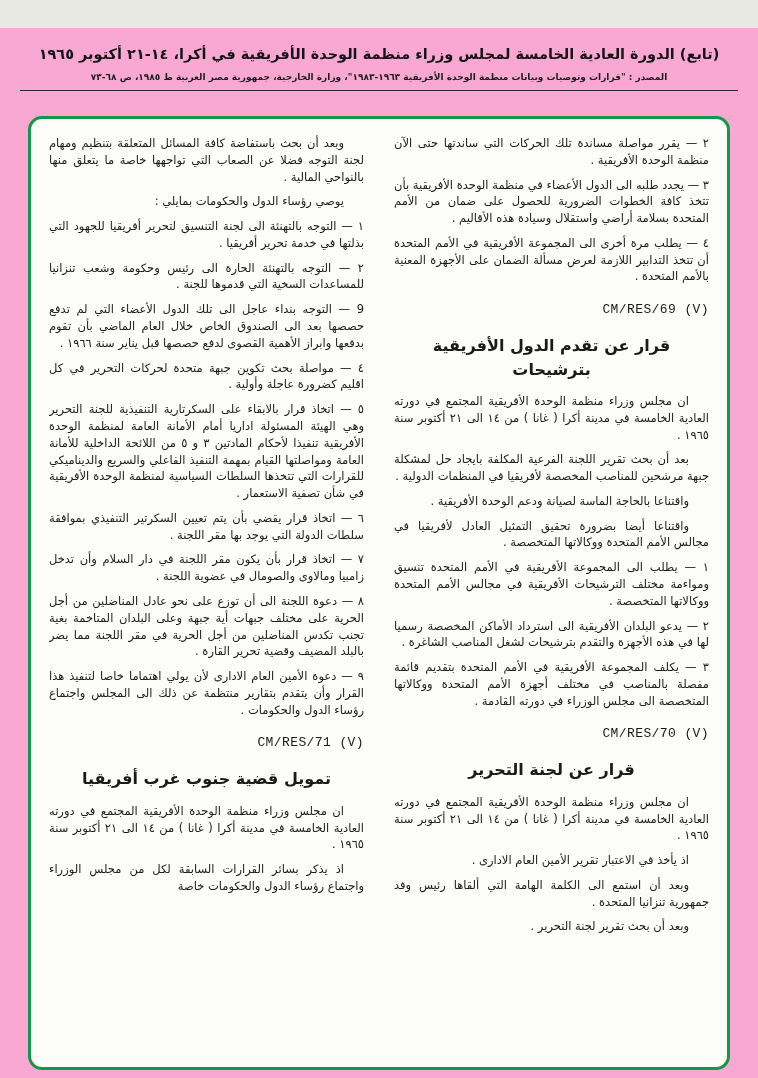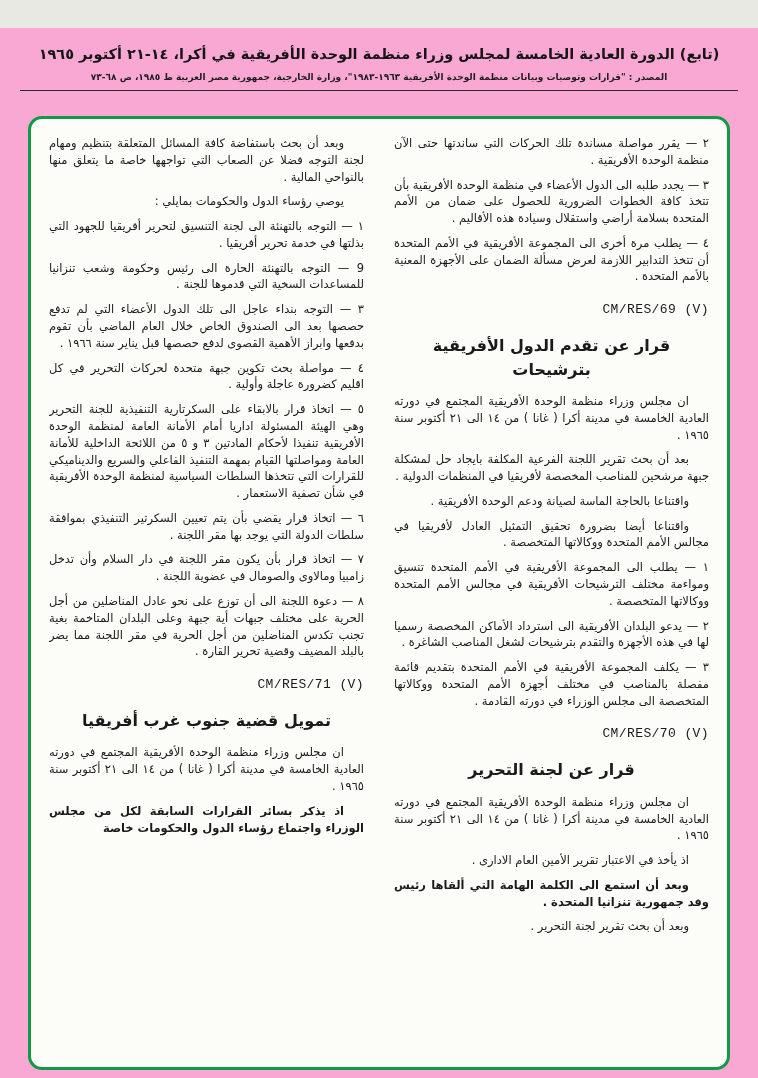--- a/index.html
+++ b/index.html
@@ -74,21 +74,21 @@
   }
   .block.ref {
     direction: ltr;
     text-align: right;
     font-family: Liberation Mono, monospace;
     font-size: 13px;
     letter-spacing: 0.4px;
     margin: 16px 0 14px 0;
     text-indent: 0;
   }
-  .block.bold { font-weight: bold; }
+  .block.bold { font-weight: normal; }
   .footer {
     position: absolute;
     bottom: 12px; left: 0;
     width: 100%;
     text-align: center;
   }
   .page-number { font-size: 13px; font-weight: bold; }
 </style>
 </head>
 <body>
@@ -120,27 +120,28 @@
           <h2 class="block heading">قرار عن لجنة التحرير</h2>
           <p class="block para">ان مجلس وزراء منظمة الوحدة الأفريقية المجتمع في دورته العادية الخامسة في مدينة أكرا ( غانا ) من ١٤ الى ٢١ أكتوبر سنة ١٩٦٥ .</p>
           <p class="block para">اذ يأخذ في الاعتبار تقرير الأمين العام الادارى .</p>
           <p class="block para bold">وبعد أن استمع الى الكلمة الهامة التي ألقاها رئيس وفد جمهورية تنزانيا المتحدة .</p>
           <p class="block para">وبعد أن بحث تقرير لجنة التحرير .</p>
         </div>
       <div class="col" id="col-left">
           <p class="block para">وبعد أن بحث باستفاضة كافة المسائل المتعلقة بتنظيم ومهام لجنة التوجه فضلا عن الصعاب التي تواجهها خاصة ما يتعلق منها بالنواحي المالية .</p>
           <p class="block para">يوصي رؤساء الدول والحكومات بمايلي :</p>
           <p class="block item">١ — التوجه بالتهنئة الى لجنة التنسيق لتحرير أفريقيا للجهود التي بذلتها في خدمة تحرير أفريقيا .</p>
-          <p class="block item">9 — التوجه بالتهنئة الحارة الى رئيس وحكومة وشعب تنزانيا للمساعدات السخية التي قدموها للجنة .</p>
-          <p class="block item">٣ — التوجه بنداء عاجل الى تلك الدول الأعضاء التي لم تدفع حصصها بعد الى الصندوق الخاص خلال العام الماضي بأن تقوم بدفعها وابراز الأهمية القصوى لدفع حصصها قبل يناير سنة ١٩٦٦ .</p>
+          <p class="block item">٢ — التوجه بالتهنئة الحارة الى رئيس وحكومة وشعب تنزانيا للمساعدات السخية التي قدموها للجنة .</p>
+          <p class="block item">9 — التوجه بنداء عاجل الى تلك الدول الأعضاء التي لم تدفع حصصها بعد الى الصندوق الخاص خلال العام الماضي بأن تقوم بدفعها وابراز الأهمية القصوى لدفع حصصها قبل يناير سنة ١٩٦٦ .</p>
           <p class="block item">٤ — مواصلة بحث تكوين جبهة متحدة لحركات التحرير في كل اقليم كضرورة عاجلة وأولية .</p>
           <p class="block item">٥ — اتخاذ قرار بالابقاء على السكرتارية التنفيذية للجنة التحرير وهي الهيئة المسئولة اداريا أمام الأمانة العامة لمنظمة الوحدة الأفريقية تنفيذا لأحكام المادتين ٣ و ٥ من اللائحة الداخلية للأمانة العامة ومواصلتها القيام بمهمة التنفيذ الفاعلي والسريع والديناميكي للقرارات التي تتخذها السلطات السياسية لمنظمة الوحدة الأفريقية في شأن تصفية الاستعمار .</p>
           <p class="block item">٦ — اتخاذ قرار يقضي بأن يتم تعيين السكرتير التنفيذي بموافقة سلطات الدولة التي يوجد بها مقر اللجنة .</p>
           <p class="block item">٧ — اتخاذ قرار بأن يكون مقر اللجنة في دار السلام وأن تدخل زامبيا ومالاوى والصومال في عضوية اللجنة .</p>
           <p class="block item">٨ — دعوة اللجنة الى أن توزع على نحو عادل المناضلين من أجل الحرية على مختلف جبهات أية جبهة وعلى البلدان المتاخمة بغية تجنب تكدس المناضلين من أجل الحرية في مقر اللجنة مما يضر بالبلد المضيف وقضية تحرير القارة .</p>
+          <p class="block item">٩ — دعوة الأمين العام الادارى لأن يولي اهتماما خاصا لتنفيذ هذا القرار وأن يتقدم بتقارير منتظمة عن ذلك الى المجلس واجتماع رؤساء الدول والحكومات .</p>
           <p class="block ref">CM/RES/71 (V)</p>
           <h2 class="block heading">تمويل قضية جنوب غرب أفريقيا</h2>
           <p class="block para">ان مجلس وزراء منظمة الوحدة الأفريقية المجتمع في دورته العادية الخامسة في مدينة أكرا ( غانا ) من ١٤ الى ٢١ أكتوبر سنة ١٩٦٥ .</p>
           <p class="block para bold">اذ يذكر بسائر القرارات السابقة لكل من مجلس الوزراء واجتماع رؤساء الدول والحكومات خاصة</p>
         </div>
     </div>
   </div>
 
   <div class="footer">
     <span class="page-number">٥</span>

